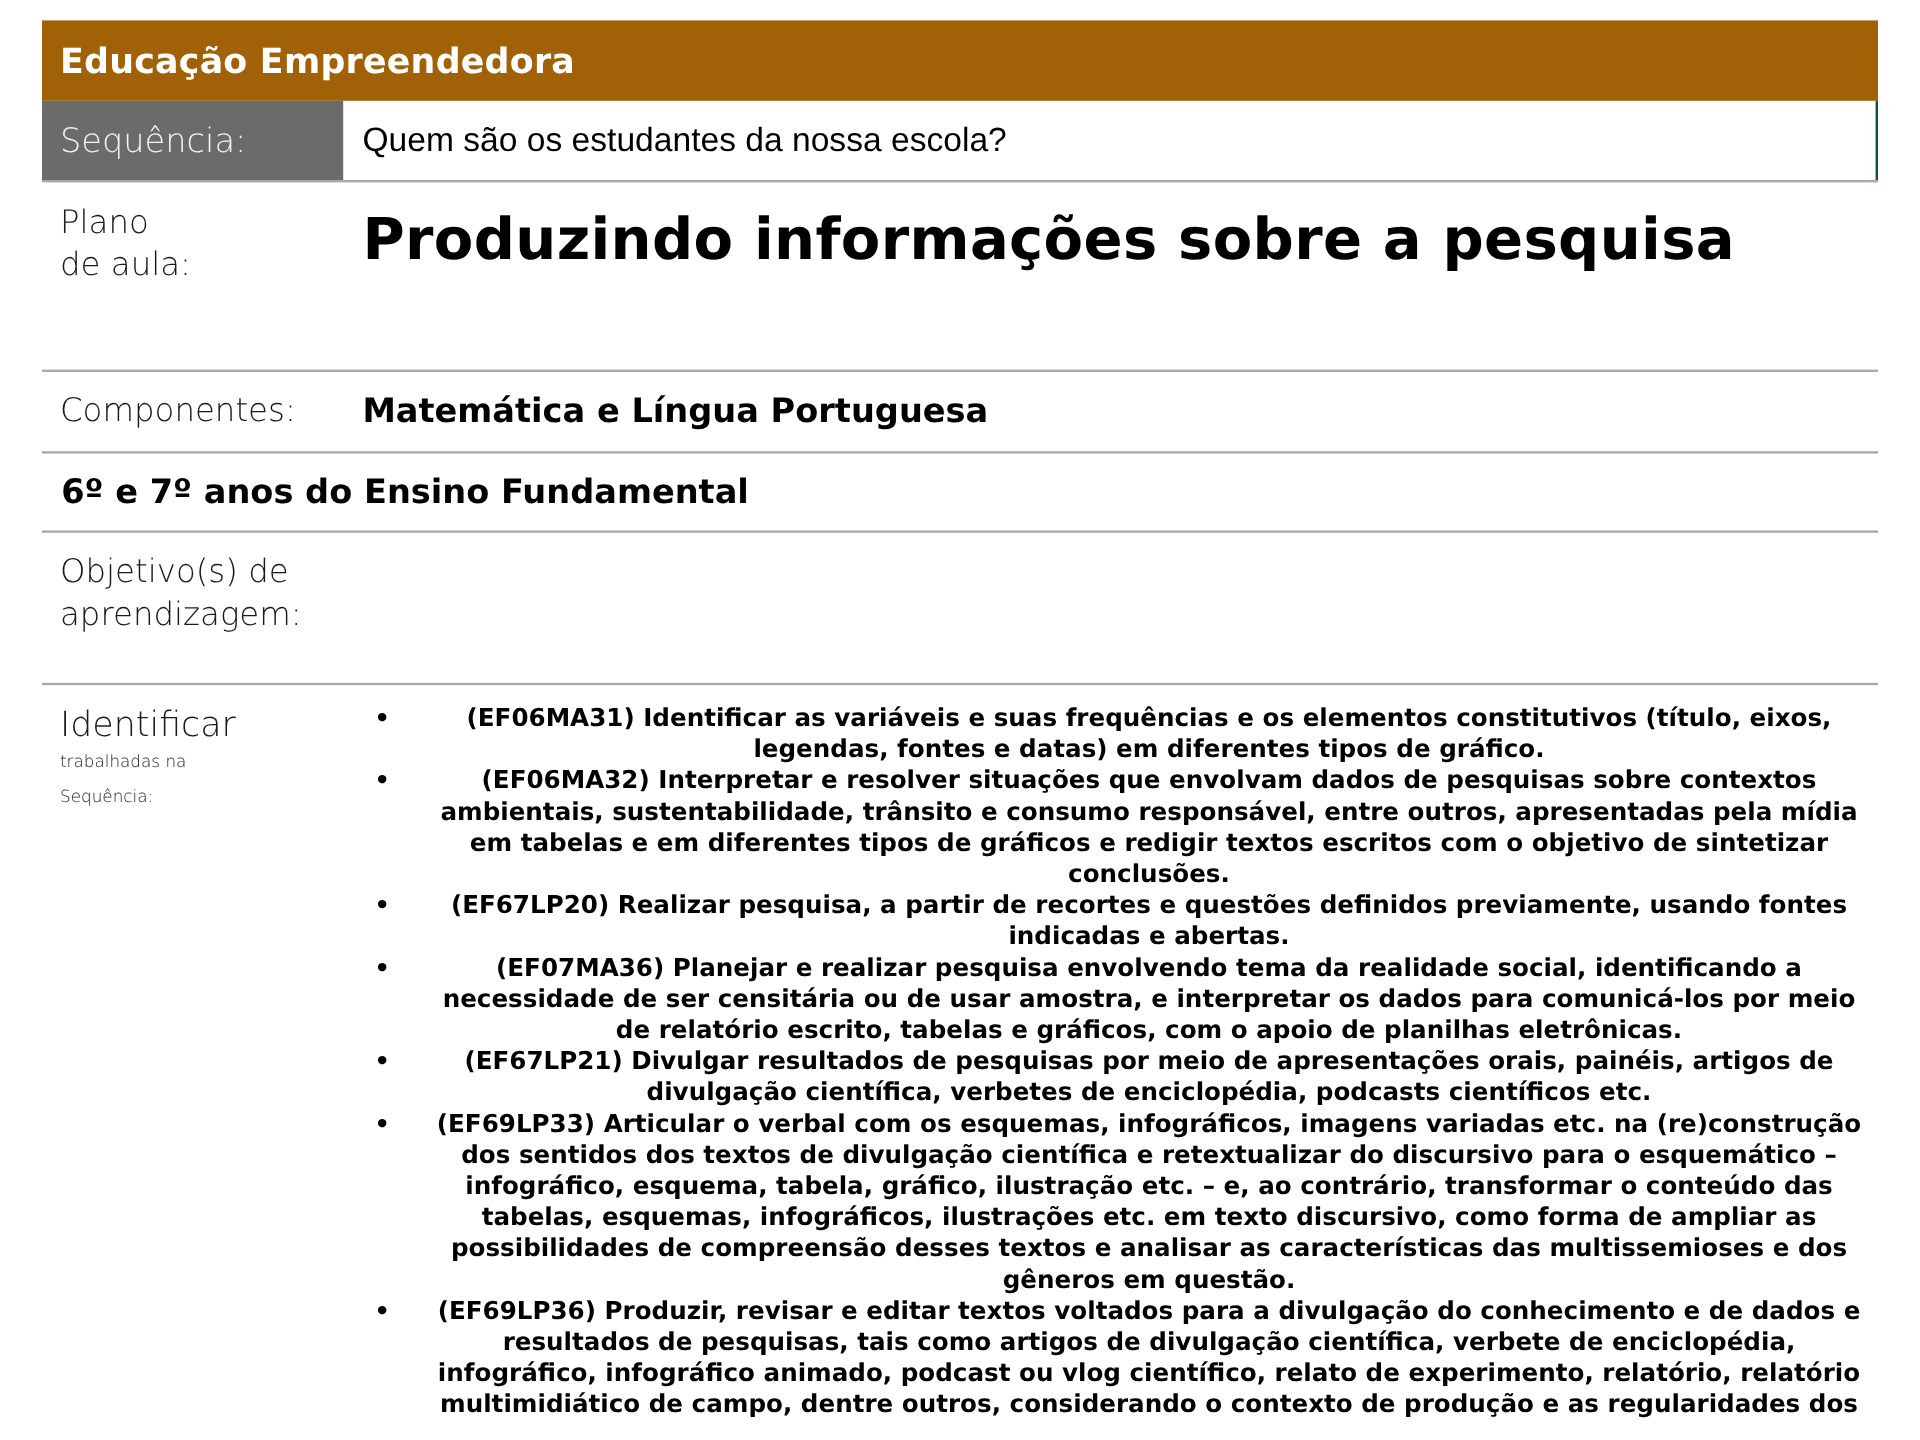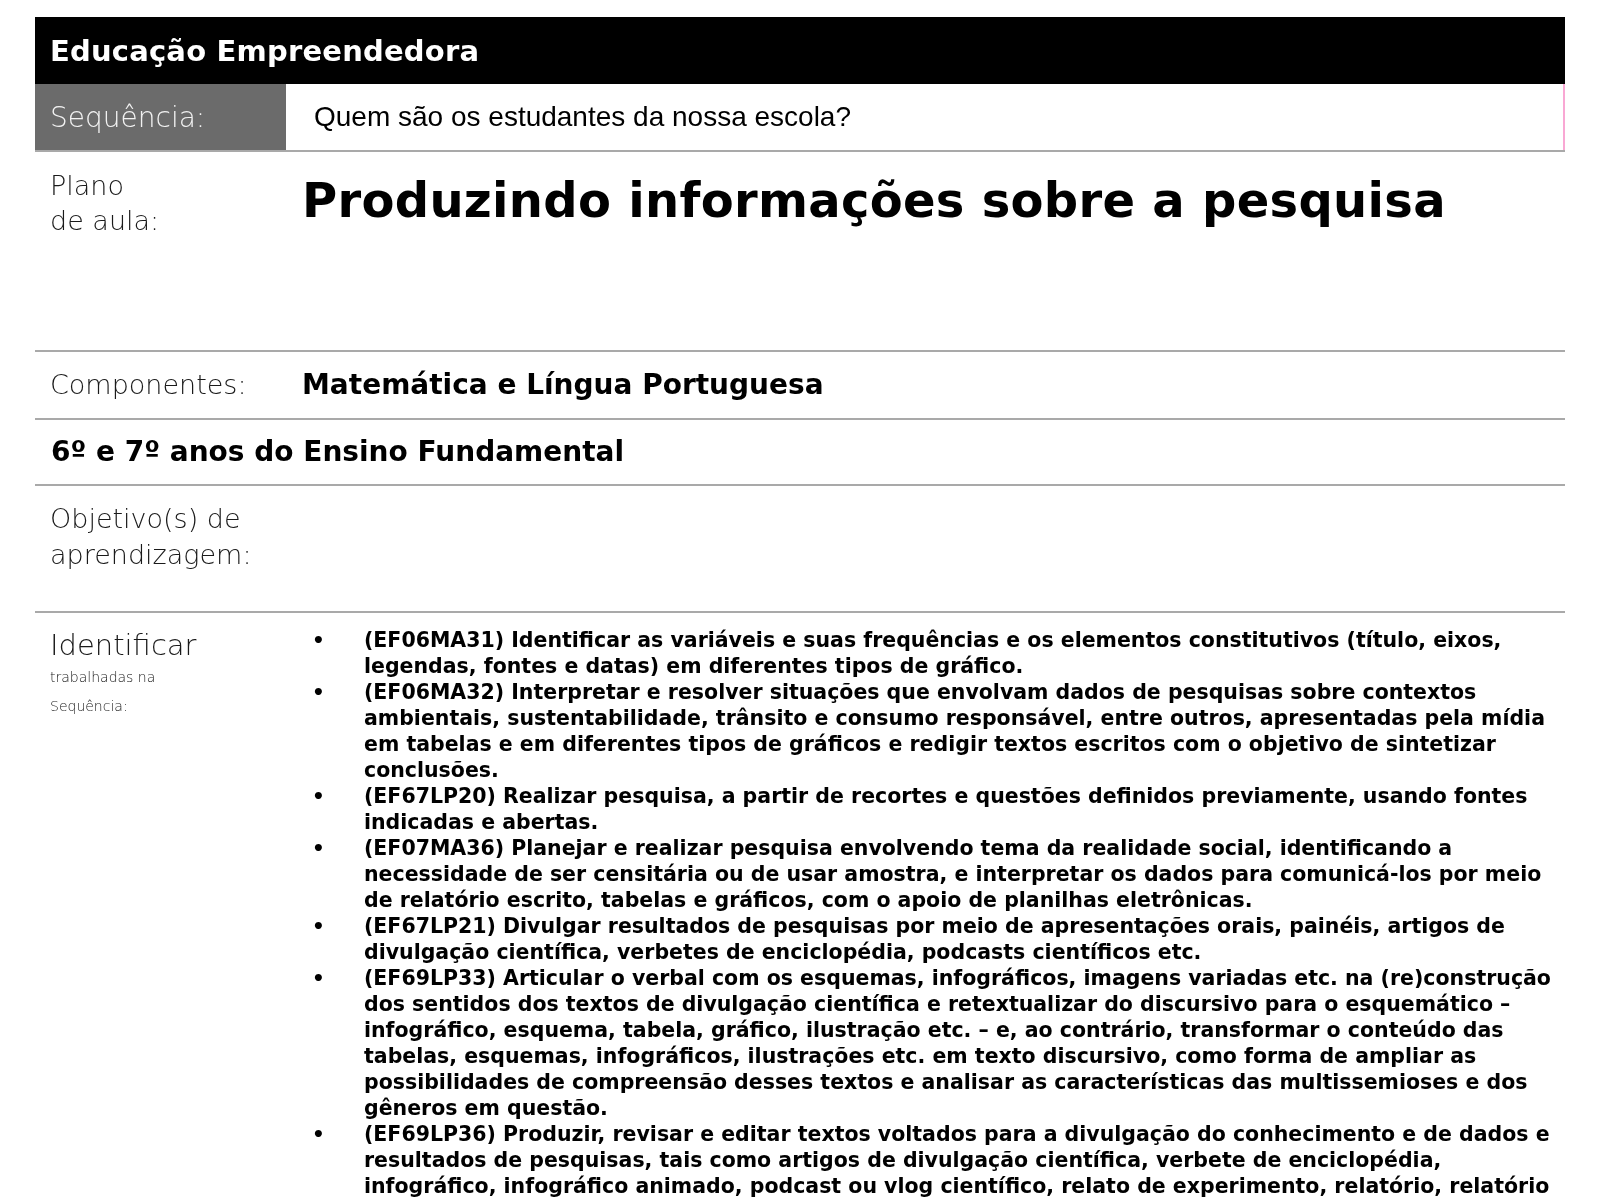--- a/index.html
+++ b/index.html
@@ -16,21 +16,21 @@
       color: #000;
     }
     .page {
       position: absolute;
       left: 35px;
       top: 17px;
       width: 1530px;
     }
     .banner {
       height: 67px;
-      background: #000000;
+      background: #a16207;
       color: #ffffff;
       display: flex;
       align-items: center;
       padding-left: 15px;
       font-weight: bold;
       font-size: 29px;
       letter-spacing: 0.2px;
       box-sizing: border-box;
     }
     .seq-row {
@@ -46,28 +46,27 @@
       font-size: 28px;
       font-weight: 300;
       display: flex;
       align-items: center;
       padding-left: 15px;
       box-sizing: border-box;
       font-family: "DejaVu Sans", sans-serif;
     }
     .seq-value {
       flex: 1;
-      border-right: 2px solid #f9a8d4;
+      border-right: 2px solid #14532d;
       display: flex;
       align-items: center;
       padding-left: 16px;
       font-size: 28px;
       font-family: "Liberation Sans", sans-serif;
       box-sizing: border-box;
-      margin-left: 12px;
     }
     .row {
       display: flex;
       border-bottom: 2px solid #a9a9a9;
       box-sizing: border-box;
     }
     .row-label {
       width: 251px;
       padding-left: 15px;
       box-sizing: border-box;
@@ -78,21 +77,21 @@
     }
     .row-value {
       flex: 1;
       padding-left: 16px;
       padding-right: 40px;
       box-sizing: border-box;
       font-weight: bold;
       font-size: 28px;
       line-height: 36px;
     }
-    .row-plano { height: 200px; }
+    .row-plano { height: 158px; }
     .row-plano .row-label { padding-top: 16px; line-height: 35px; }
     .row-plano .row-value {
       font-size: 48px;
       line-height: 56px;
       padding-top: 20px;
       letter-spacing: 0.3px;
     }
     .row-comp { height: 68px; align-items: center; }
     .row-ano { height: 66px; align-items: center; }
     .row-obj { height: 127px; }
@@ -123,20 +122,21 @@
     .bullet {
       width: 78px;
       flex: 0 0 78px;
       padding-left: 26px;
       box-sizing: border-box;
       font-size: 20px;
     }
     .hab-text {
       flex: 1;
       padding-right: 14px;
+      text-align: center;
     }
     .row-hab .row-value { padding-left: 0; padding-right: 0; }
   </style>
 </head>
 <body>
 
 <div class="page">
 
   <div class="banner">
     <span>Educação Empreendedora</span>

